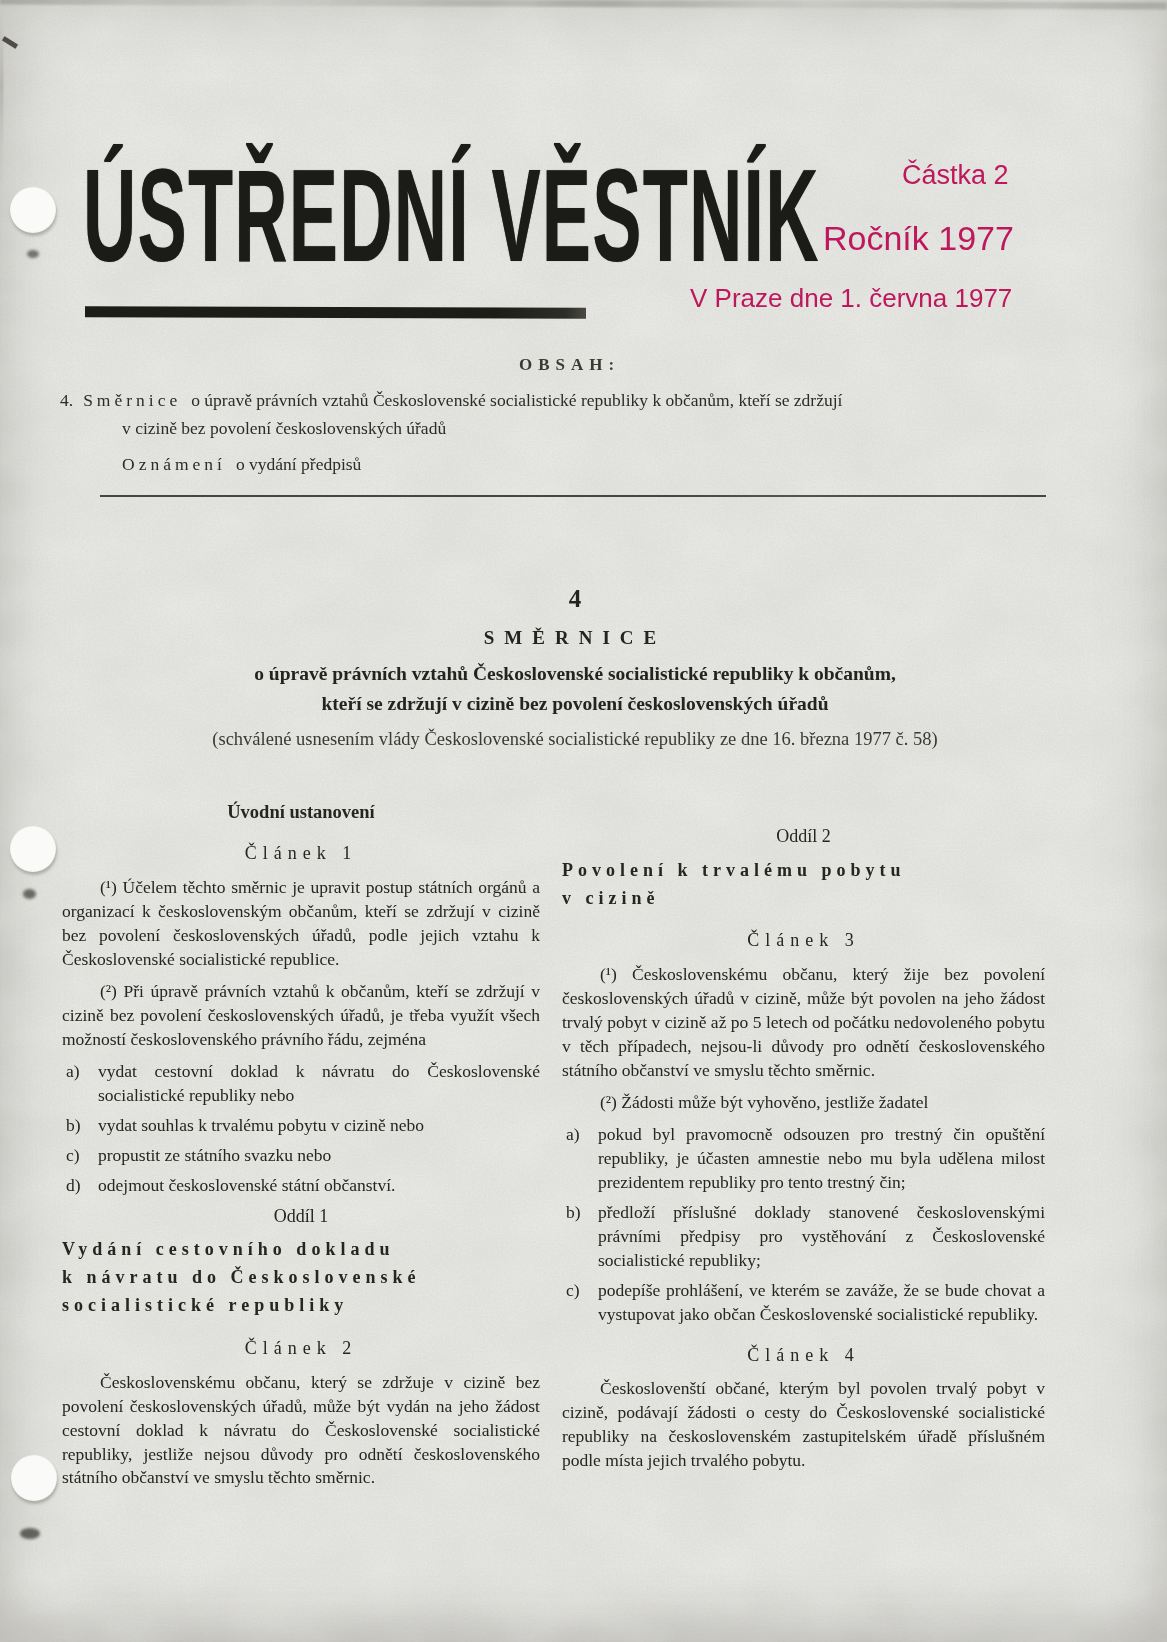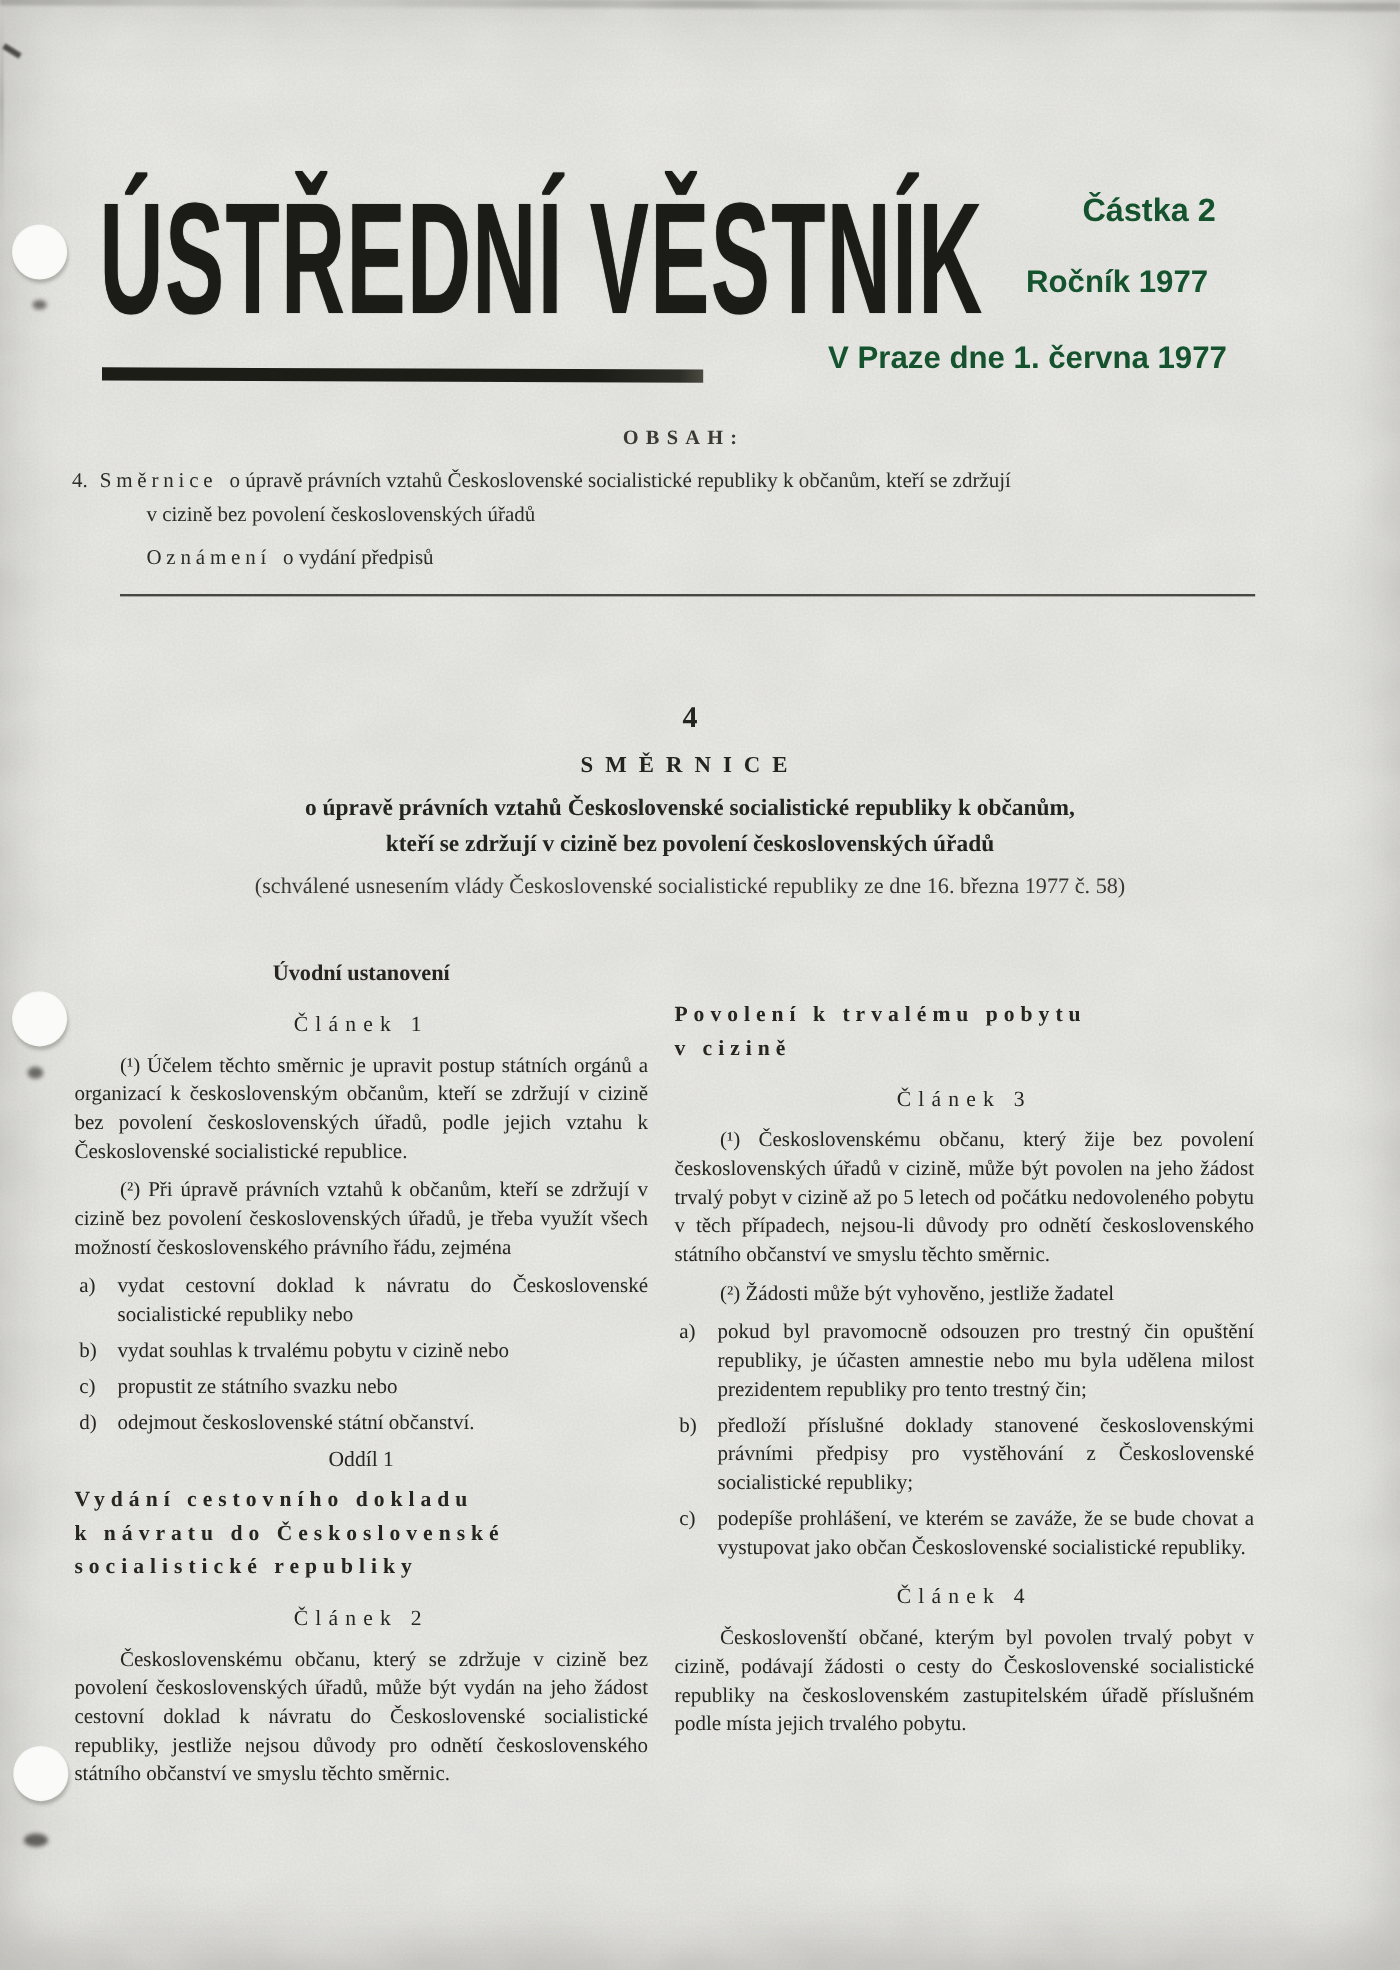--- a/index.html
+++ b/index.html
@@ -32,24 +32,24 @@
     font-weight:bold;font-size:23px;letter-spacing:4px;
     color:#23231e;white-space:nowrap;
   }
   .masthead-rule{
     left:85px;top:307px;width:501px;height:11px;
     background:linear-gradient(90deg,#1d1d18 82%,#2e2e28 96%,#4a4a42);
     transform:rotate(0.2deg);
   }
   .head-right{
     font-family:"Liberation Sans","DejaVu Sans",sans-serif;
-    font-weight:bold;color:#14532d;white-space:nowrap;
+    font-weight:normal;color:#be185d;white-space:nowrap;
   }
   .issue{left:902px;top:160px;font-size:27px;}
-  .volume{left:855px;top:219px;font-size:26px;}
+  .volume{left:823px;top:219px;font-size:34px;}
   .dateline{left:690px;top:283px;font-size:26px;}
 
   
   .toc-heading{
     left:519px;top:355px;font-size:17px;font-weight:bold;
     letter-spacing:6px;color:#3a3a33;white-space:nowrap;
   }
   .toc-line{font-size:17.5px;line-height:1.35;white-space:nowrap;color:#2c2c26;}
   .toc-l1{left:60px;top:389px;}
   .toc-l2{left:122px;top:417px;text-align:right;}
@@ -192,20 +192,21 @@
     <div class="spread-title">
       <div>Vydání cestovního dokladu</div>
       <div>k návratu do Československé</div>
       <div>socialistické republiky</div>
     </div>
     <div class="art-head">Článek 2</div>
     <p>Československému občanu, který se zdržuje v cizině bez povolení československých úřadů, může být vydán na jeho žádost cestovní doklad k návratu do Československé socialistické republiky, jestliže nejsou důvody pro odnětí československého státního občanství ve smyslu těchto směrnic.</p>
   </div>
 
   <div class="layer col col-right">
+    <div class="sec-head">Oddíl 2</div>
     <div class="spread-title">
       <div>Povolení k trvalému pobytu</div>
       <div>v cizině</div>
     </div>
     <div class="art-head">Článek 3</div>
     <p>(¹) Československému občanu, který žije bez povolení československých úřadů v cizině, může být povolen na jeho žádost trvalý pobyt v cizině až po 5 letech od počátku nedovoleného pobytu v těch případech, nejsou-li důvody pro odnětí československého státního občanství ve smyslu těchto směrnic.</p>
     <p>(²) Žádosti může být vyhověno, jestliže žadatel</p>
     <div class="litem">
       <span class="lbl">a)</span>
       <span class="ltxt">pokud byl pravomocně odsouzen pro trestný čin opuštění republiky, je účasten amnestie nebo mu byla udělena milost prezidentem republiky pro tento trestný čin;</span>

